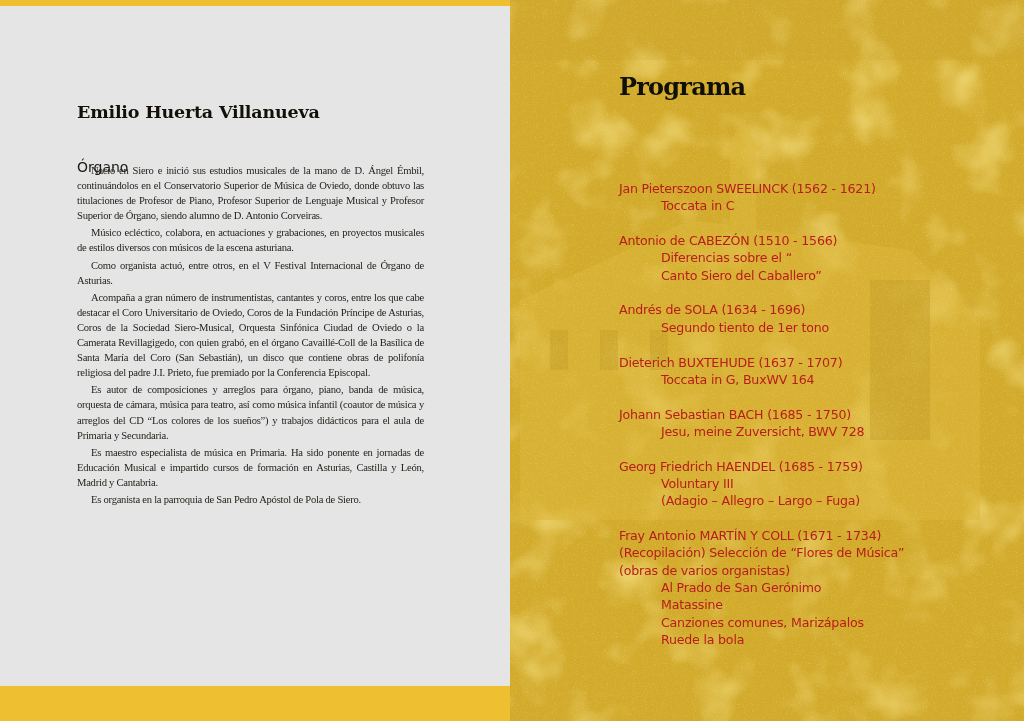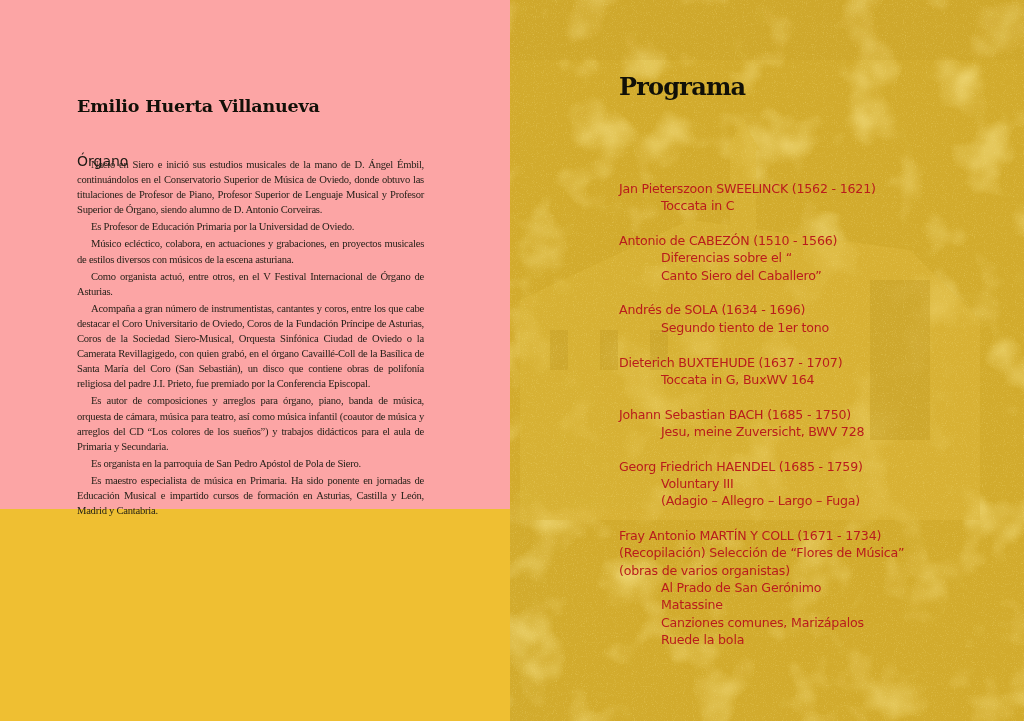--- a/index.html
+++ b/index.html
@@ -3,22 +3,22 @@
 <meta charset="utf-8">
 <style>
   html, body { margin: 0; padding: 0; }
   body {
     width: 1024px; height: 721px; overflow: hidden; position: relative;
     background: #efbf32;
     font-family: "Liberation Sans", sans-serif;
     color: #1c1a14;
   }
   .page-left {
-    position: absolute; left: 0; top: 0; width: 510px; height: 509px;
-    background: #fca5a5;
+    position: absolute; left: 0; top: 6px; width: 510px; height: 680px;
+    background: #e5e5e5;
   }
   .page-right {
     position: absolute; left: 510px; top: 0; width: 514px; height: 721px;
     background: #d2ab2d;
     overflow: hidden;
   }
   .texture { position: absolute; inset: 0; }
   .bio-name {
     position: absolute; left: 77px; top: 96px;
     font-family: "DejaVu Serif", serif; font-weight: bold;
@@ -49,27 +49,26 @@
   .work { display: block; padding-left: 42px; }
 </style>
 </head>
 <body>
 
 <div class="page-left">
   <div class="bio-name">Emilio Huerta Villanueva</div>
   <div class="bio-role">Órgano</div>
   <div class="bio-text">
     <p>Nació en Siero e inició sus estudios musicales de la mano de D. Ángel Émbil, continuándolos en el Conservatorio Superior de Música de Oviedo, donde obtuvo las titulaciones de Profesor de Piano, Profesor Superior de Lenguaje Musical y Profesor Superior de Órgano, siendo alumno de D. Antonio Corveiras.</p>
-    <p>Es Profesor de Educación Primaria por la Universidad de Oviedo.</p>
     <p>Músico ecléctico, colabora, en actuaciones y grabaciones, en proyectos musicales de estilos diversos con músicos de la escena asturiana.</p>
     <p>Como organista actuó, entre otros, en el V Festival Internacional de Órgano de Asturias.</p>
     <p>Acompaña a gran número de instrumentistas, cantantes y coros, entre los que cabe destacar el Coro Universitario de Oviedo, Coros de la Fundación Príncipe de Asturias, Coros de la Sociedad Siero-Musical, Orquesta Sinfónica Ciudad de Oviedo o la Camerata Revillagigedo, con quien grabó, en el órgano Cavaillé-Coll de la Basílica de Santa María del Coro (San Sebastián), un disco que contiene obras de polifonía religiosa del padre J.I. Prieto, fue premiado por la Conferencia Episcopal.</p>
     <p>Es autor de composiciones y arreglos para órgano, piano, banda de música, orquesta de cámara, música para teatro, así como música infantil (coautor de música y arreglos del CD “Los colores de los sueños”) y trabajos didácticos para el aula de Primaria y Secundaria.</p>
+    <p>Es maestro especialista de música en Primaria. Ha sido ponente en jornadas de Educación Musical e impartido cursos de formación en Asturias, Castilla y León, Madrid y Cantabria.</p>
     <p>Es organista en la parroquia de San Pedro Apóstol de Pola de Siero.</p>
-    <p>Es maestro especialista de música en Primaria. Ha sido ponente en jornadas de Educación Musical e impartido cursos de formación en Asturias, Castilla y León, Madrid y Cantabria.</p>
   </div>
 </div>
 
 <div class="page-right">
   <svg class="texture" width="514" height="721" viewBox="0 0 514 721">
     <defs>
       <filter id="grain" x="0" y="0" width="100%" height="100%">
         <feTurbulence type="fractalNoise" baseFrequency="0.9" numOctaves="2" seed="4" result="n"></feTurbulence>
         <feColorMatrix type="matrix" values="0 0 0 0 0.94  0 0 0 0 0.78  0 0 0 0 0.26  0 0 0 1.6 -0.85"></feColorMatrix>
       </filter>

